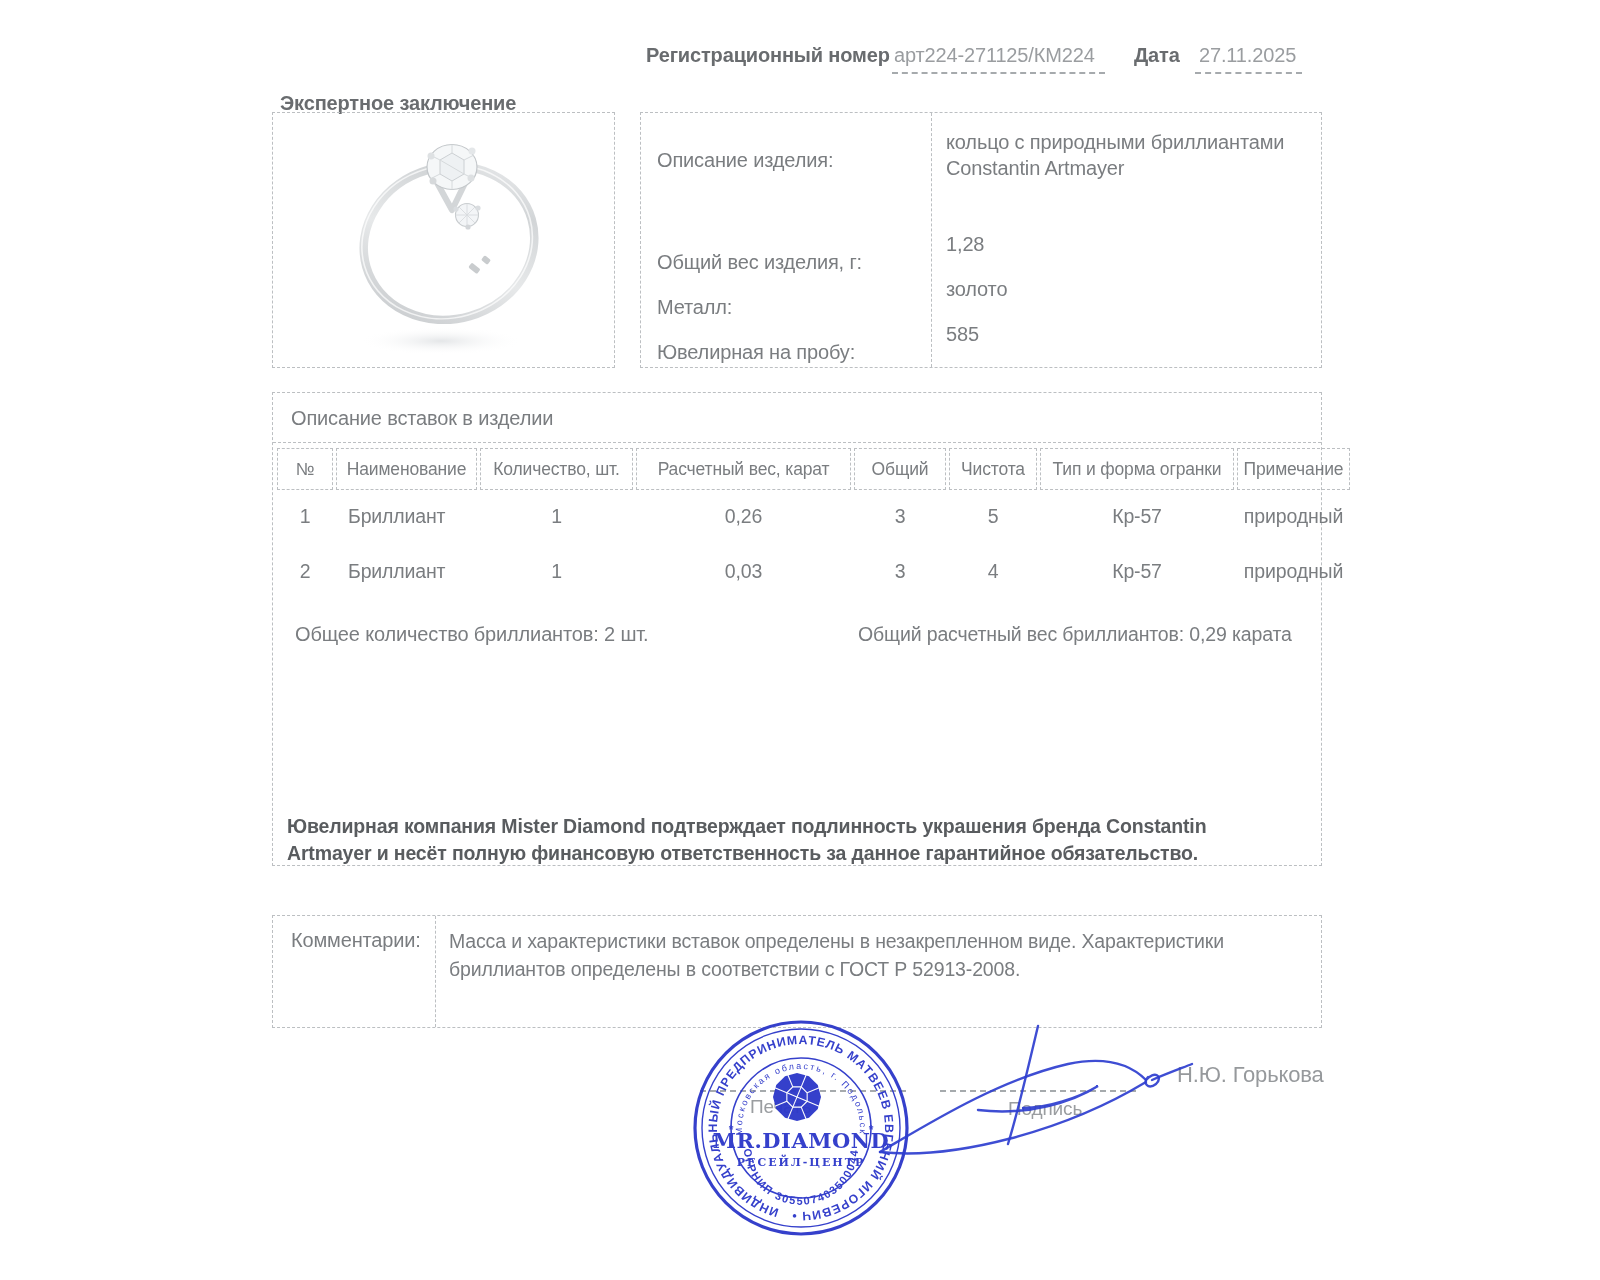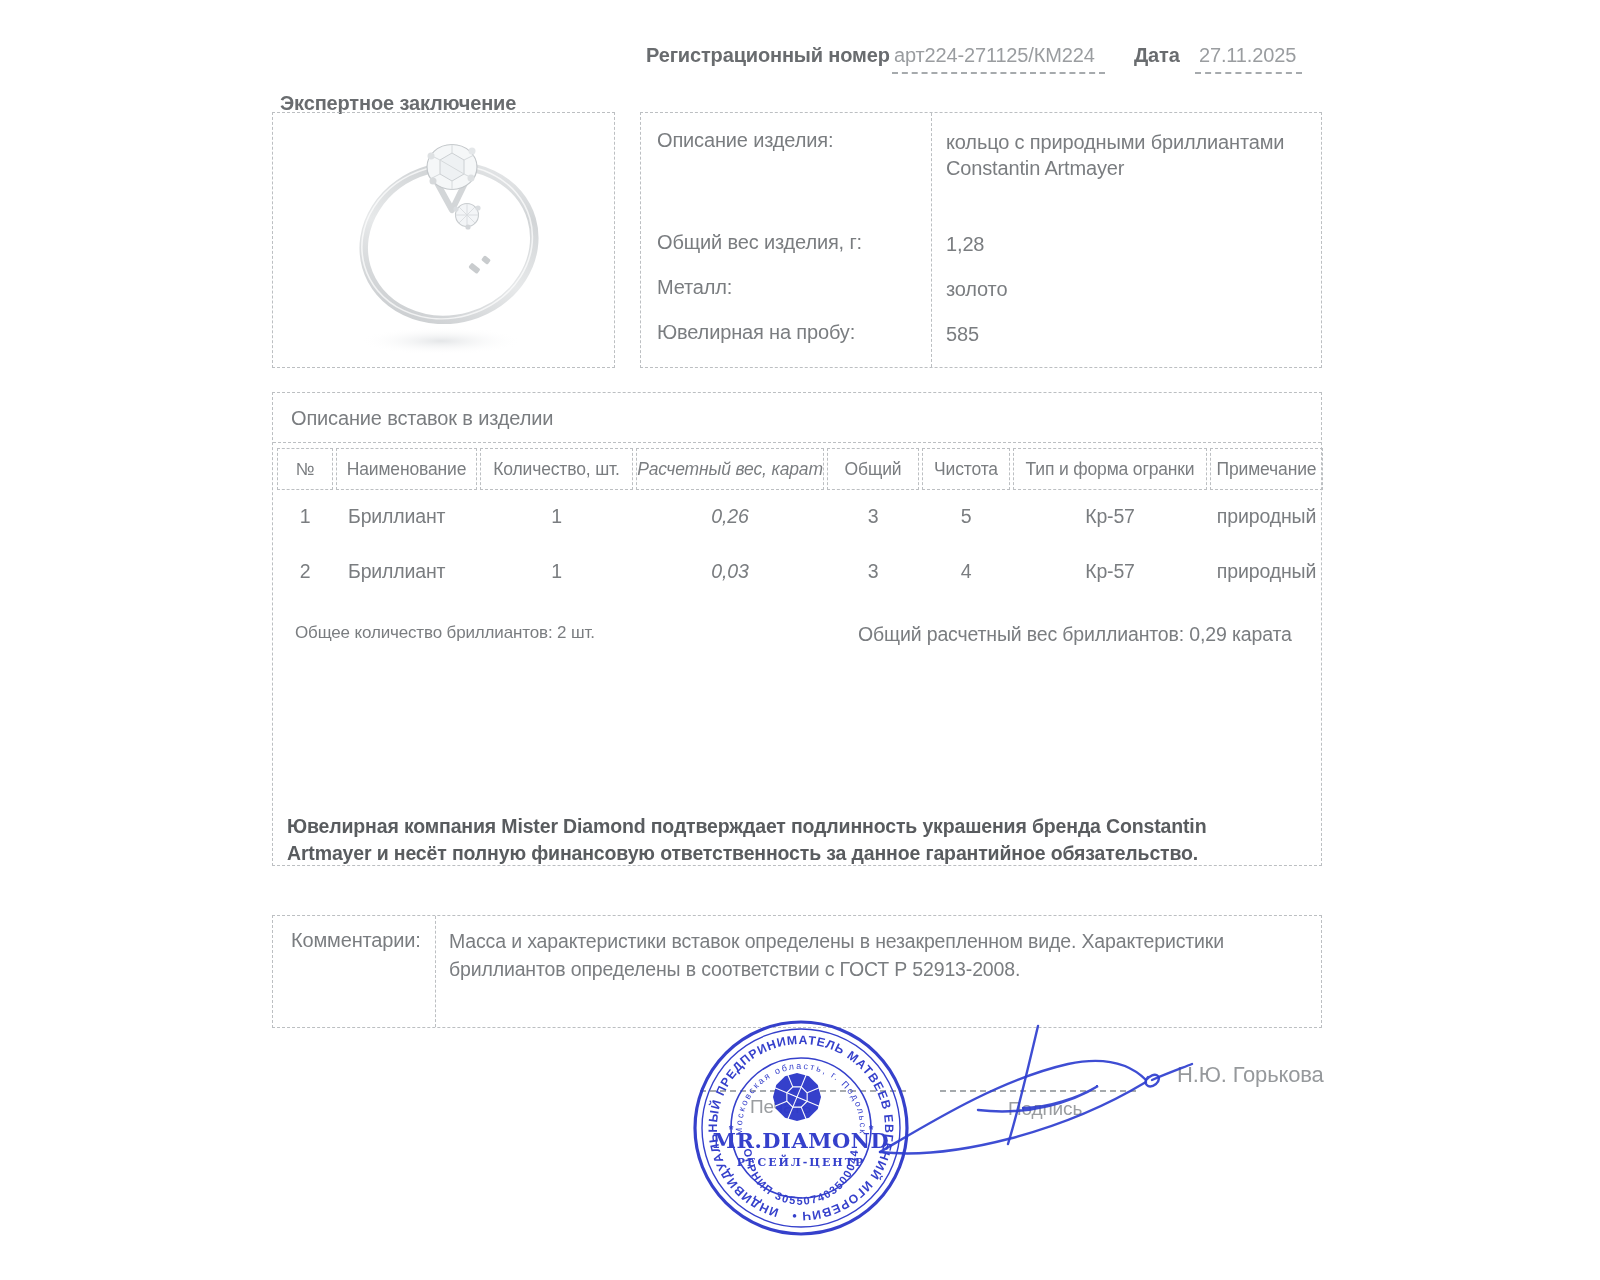--- a/index.html
+++ b/index.html
@@ -24,37 +24,37 @@
   .hdr-reg-label{left:646px;top:44px;font-size:20px;font-weight:700;color:var(--ink-bold);}
   .hdr-reg-value{left:892px;top:44px;font-size:20px;color:var(--ink-light);padding:0 10px 5px 2px;border-bottom:2px dashed var(--dash-strong);}
   .hdr-date-label{left:1134px;top:44px;font-size:20px;font-weight:700;color:var(--ink-bold);}
   .hdr-date-value{left:1195px;top:44px;font-size:20px;color:var(--ink-light);padding:0 6px 5px 4px;border-bottom:2px dashed var(--dash-strong);text-align:center;}
 
   
   .photo-box{left:272px;top:112px;width:343px;height:256px;border:1.5px dashed var(--dash);}
   .desc-box{left:640px;top:112px;width:682px;height:256px;border:1.5px dashed var(--dash);}
   .desc-divider{position:absolute;left:290px;top:0;bottom:0;border-left:1.5px dashed var(--dash);}
   .drow{position:absolute;left:0;width:100%;}
-  .dlabel{position:absolute;left:16px;font-size:20px;color:var(--ink);white-space:nowrap;}
+  .dlabel{position:absolute;left:16px;font-size:20px;color:var(--ink);white-space:nowrap;margin-top:20px;}
   .dvalue{position:absolute;left:305px;width:372px;font-size:20px;color:var(--ink);line-height:26px;}
   .drow1{top:16px;} .drow2{top:118px;} .drow3{top:163px;} .drow4{top:208px;}
 
   
   .tbl-box{left:272px;top:392px;width:1050px;height:474px;border:1.5px dashed var(--dash);}
   .tbl-title{height:50px;line-height:50px;padding-left:18px;font-size:20px;color:var(--ink);border-bottom:1.5px dashed var(--dash);}
   .tbl-head{position:absolute;left:4px;top:55px;display:flex;gap:3px;}
   .hc{border:1.5px dashed var(--dash);height:42px;display:flex;align-items:center;justify-content:center;font-size:17.5px;color:var(--ink);white-space:nowrap;}
-  .c0{width:56px;} .c1{width:141px;} .c2{width:153px;} .c3{width:188px;font-style:italic;}
+  .c0{width:56px;} .c1{width:141px;} .c2{width:153px;} .c3{width:215px;}
   .c4{width:92px;} .c5{width:88px;} .c6{width:194px;} .c7{width:113px;}
   .tbl-row{position:absolute;left:4px;display:flex;gap:3px;}
   .row1{top:106px;} .row2{top:161px;}
   .bc{height:34px;line-height:34px;text-align:center;font-size:19.5px;color:var(--ink);white-space:nowrap;}
   .bc.c1{text-align:left;padding-left:12px;}
   .tbl-totals{position:absolute;top:230px;left:0;width:100%;height:26px;}
-  .total-count{position:absolute;left:22px;font-size:17px;color:var(--ink);}
+  .total-count{position:absolute;left:22px;font-size:20px;color:var(--ink);}
   .total-weight{position:absolute;left:585px;font-size:19.5px;color:var(--ink);}
   .tbl-statement{position:absolute;left:14px;top:420px;width:1008px;font-size:19.5px;font-weight:700;line-height:27px;color:var(--ink-dark);}
 
   
   .com-box{left:272px;top:915px;width:1050px;height:113px;border:1.5px dashed var(--dash);}
   .com-divider{position:absolute;left:162px;top:0;bottom:0;border-left:1.5px dashed var(--dash);}
   .com-label{position:absolute;left:18px;top:13px;font-size:20px;color:var(--ink);}
   .com-value{position:absolute;left:176px;top:12px;width:855px;font-size:19.5px;line-height:27.5px;color:var(--ink);}
 
   

